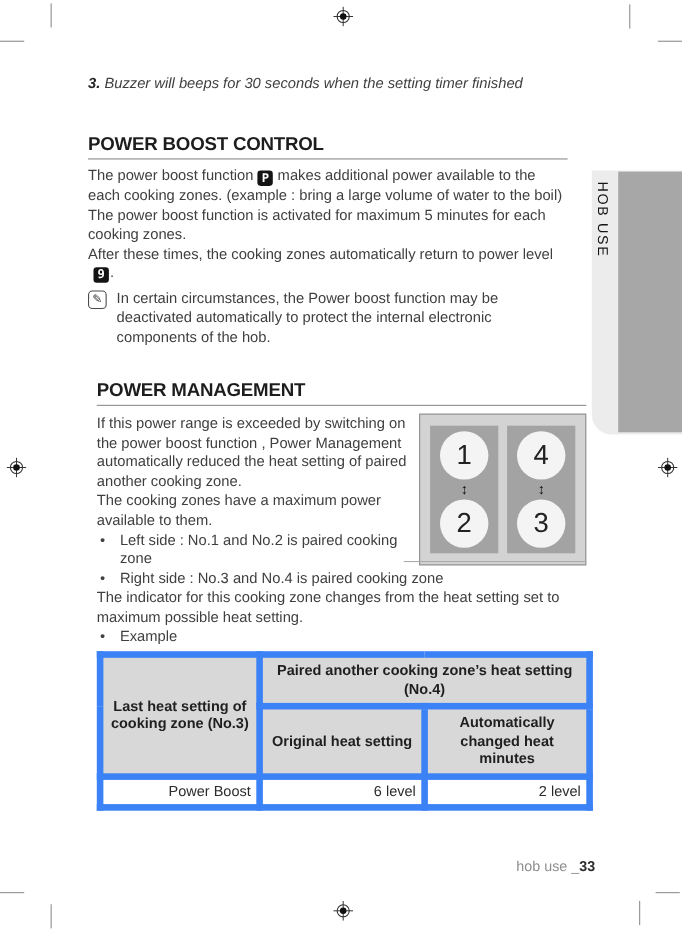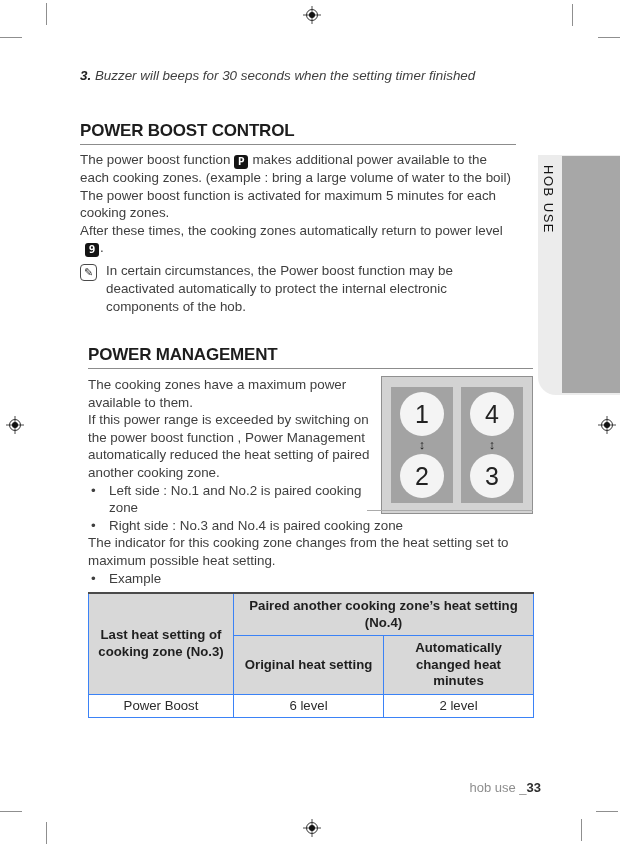--- a/index.html
+++ b/index.html
@@ -52,23 +52,23 @@
   .panel{flex:1;background:#a3a3a3;display:flex;flex-direction:column;align-items:center;
          justify-content:space-between;padding:5px 0;}
   .zone{width:44px;height:44px;border-radius:50%;background:#f4f4f4;display:flex;
         align-items:center;justify-content:center;font-size:25px;color:#222;}
   .pair-arrow{font-size:13px;font-weight:bold;color:#111;line-height:12px;}
   .fig-rule{position:absolute;left:367px;top:510px;width:166px;height:1px;background:#ababab;}
 
   
   table.example{border-collapse:collapse;table-layout:fixed;width:445px;margin-top:5px;
                 font-size:13.2px;line-height:16.5px;border:1px solid #5f5f5f;border-top:2px solid #4a4a4a;}
-  table.example td{border:1px solid #3b82f6;text-align:center;vertical-align:middle;padding:4px 5px;}
+  table.example td{border:6px solid #3b82f6;text-align:center;vertical-align:middle;padding:4px 5px;}
   table.example td.hd{background:#d8d8d8;font-weight:bold;color:#1f1f1f;}
-  table.example td.data{background:#fff;color:#2b2b2b;padding:3px 5px;}
+  table.example td.data{background:#fff;color:#2b2b2b;padding:3px 5px;text-align:right;}
 
   
   .watermark{position:absolute;left:72px;top:399px;font-size:46px;font-weight:bold;letter-spacing:1px;
              color:transparent;-webkit-text-stroke:2px #cccccc;z-index:5;pointer-events:none;white-space:nowrap;}
 
   
   .page-ref{position:absolute;top:780px;right:79px;font-size:13px;color:#8e8e8e;text-align:center;}
   .page-ref .num{font-weight:bold;color:#2e2e2e;}
   .date{position:absolute;top:826px;left:509px;font-size:9px;color:#3d3d3d;letter-spacing:0.3px;margin-top:24px;}
 </style>
@@ -132,22 +132,22 @@
       <div class="note-icon">✎</div>
       <p class="txt">In certain circumstances, the Power boost function may be deactivated automatically to protect the internal electronic components of the hob.</p>
     </div>
   </div>
 
   <div id="sec2">
     <div class="sec-title">POWER MANAGEMENT</div>
 
     <div class="pm-row">
       <div class="pm-left txt">
+        <p>If this power range is exceeded by switching on the power boost function , Power Management automatically reduced the heat setting of paired another cooking zone.</p>
         <p>The cooking zones have a maximum power available to them.</p>
-        <p>If this power range is exceeded by switching on the power boost function , Power Management automatically reduced the heat setting of paired another cooking zone.</p>
         <div class="bullet">
           <span class="bm">•</span>
           <span class="bt">Left side : No.1 and No.2 is paired cooking zone</span>
         </div>
       </div>
 
       <div class="diagram">
         <div class="panel">
           <div class="zone">1</div>
           <div class="pair-arrow">↕</div>

